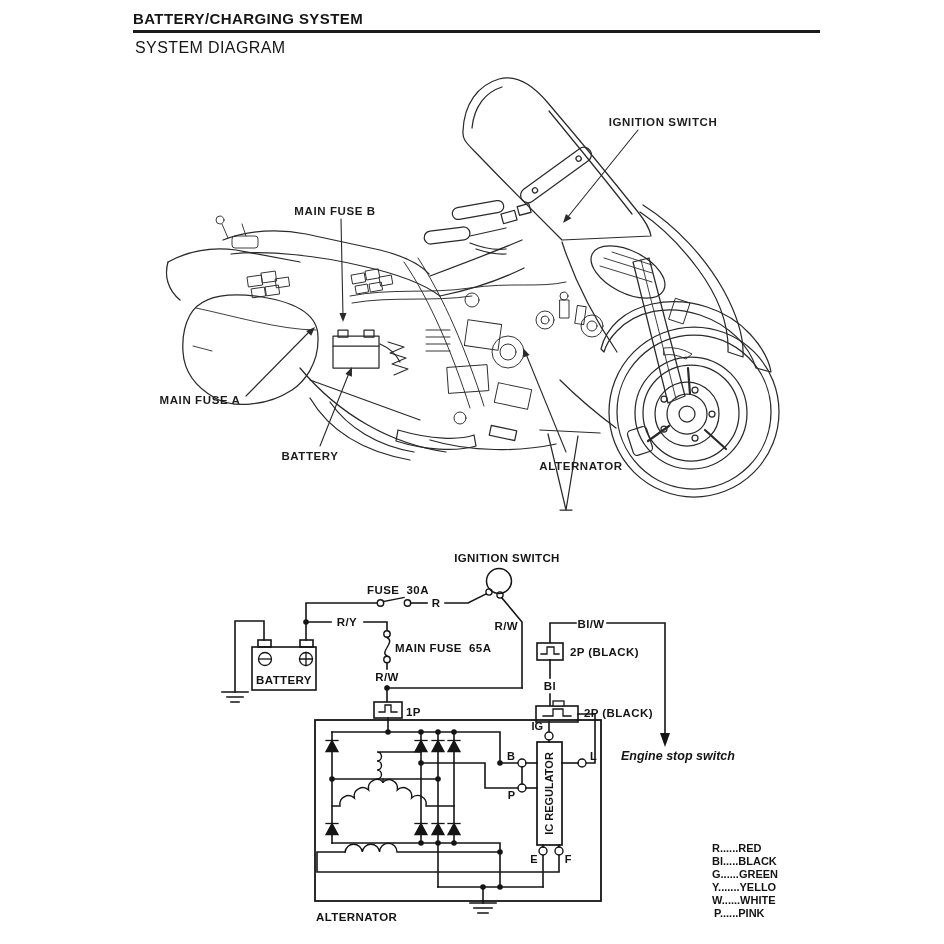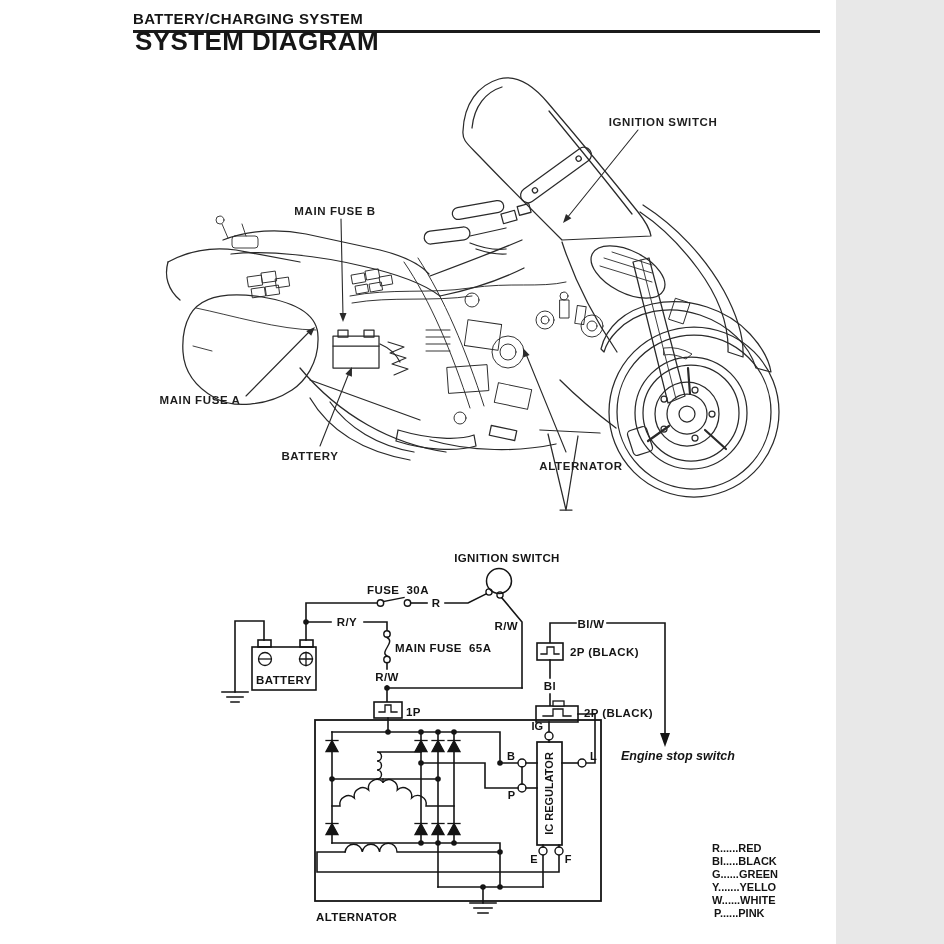--- a/index.html
+++ b/index.html
@@ -1,20 +1,20 @@
 <!DOCTYPE html>
 <html><head>
 <meta charset="utf-8">
 <style>
   html,body{margin:0;padding:0;background:#e8e8e8;}
-  .page{position:relative;width:836px;height:944px;background:#ffffff;overflow:hidden;
+  .page{position:relative;width:944px;height:944px;background:#ffffff;overflow:hidden;
         font-family:"Liberation Sans", sans-serif;color:#161616;}
   .hdr-title{position:absolute;left:133px;top:10px;font-size:15px;font-weight:700;letter-spacing:.4px;}
   .hdr-rule{position:absolute;left:133px;top:30px;width:687px;height:3px;background:#1b1b1b;}
-  .hdr-sub{position:absolute;left:135px;top:26px;font-size:26px;font-weight:700;letter-spacing:.4px;}
+  .hdr-sub{position:absolute;left:135px;top:39px;font-size:16px;font-weight:400;letter-spacing:.4px;}
   svg text{white-space:pre;}
   .figlab{font-size:11.5px;font-weight:600;letter-spacing:.6px;fill:#1d1d1d;}
   .schlab{font-size:11.5px;font-weight:700;letter-spacing:.4px;fill:#141414;}
   .schlab-sm{font-size:11px;font-weight:700;fill:#141414;}
   .ess{font-size:12.5px;font-weight:700;font-style:italic;fill:#141414;}
   .leg{font-size:11px;font-weight:700;fill:#141414;}
 </style>
 </head>
 <body>
 

